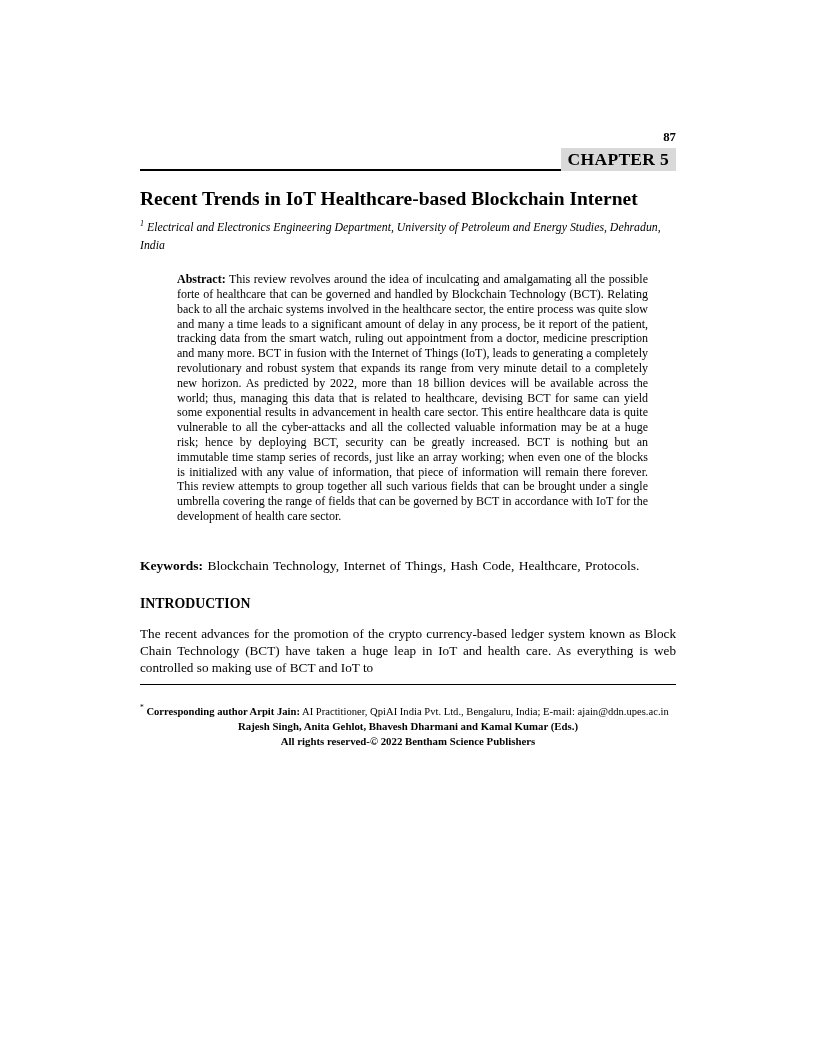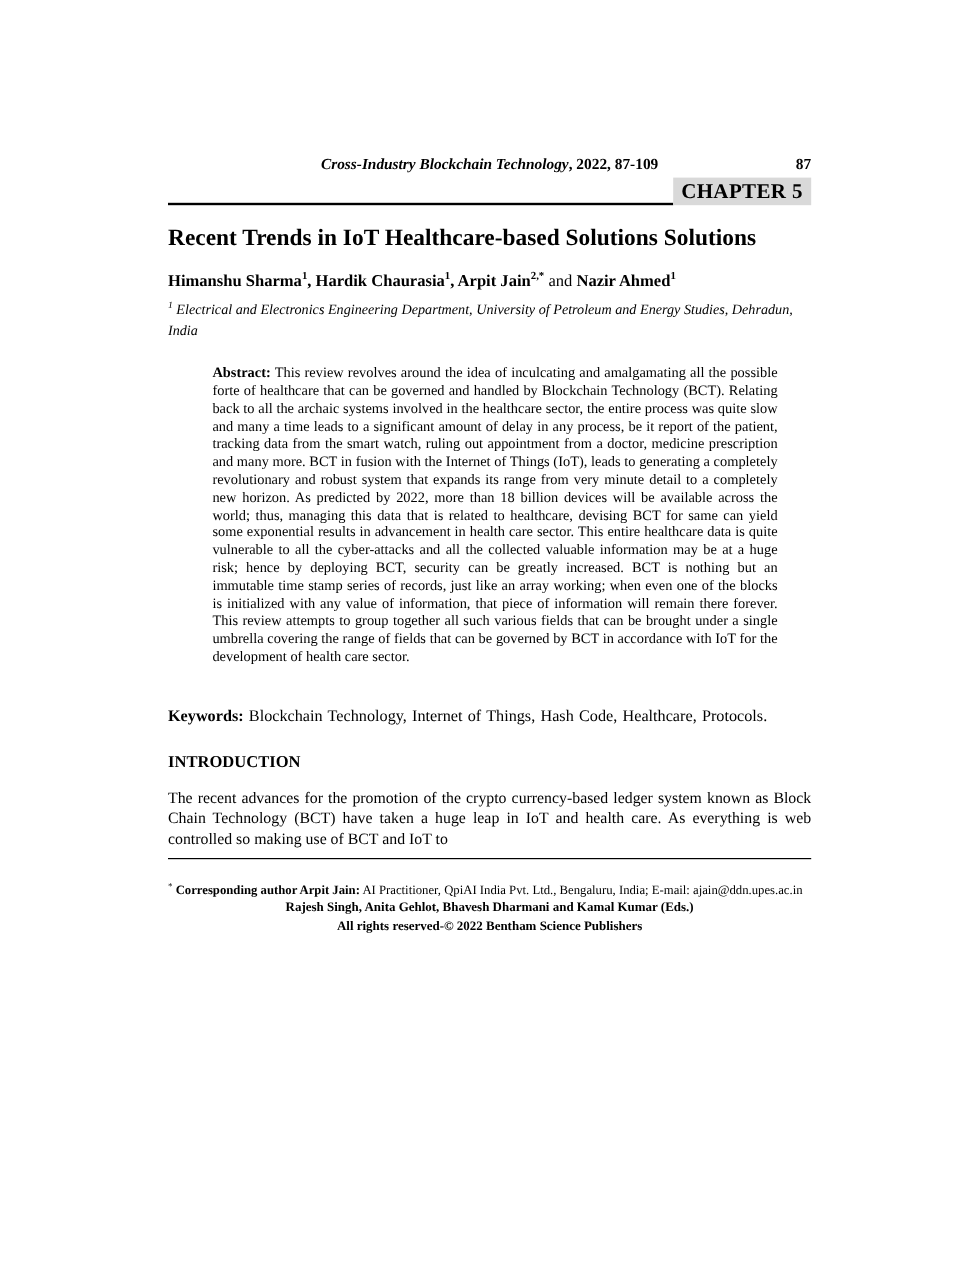--- a/index.html
+++ b/index.html
@@ -135,36 +135,30 @@
     line-height: 1.45;
   }
 </style>
 </head>
 <body>
 
 <div class="page">
   <div class="content">
 
     <div class="runhead-row">
-      <div class="runhead-center">
-        <span class="runhead-journal">Cross-Industry Blockchain Technology</span><span>, 2022, 87-109</span>
-      </div>
       <span class="page-number">87</span>
     </div>
 
     <div class="chapter-row">
       <div class="chapter-rule"></div>
       <div class="chapter-badge">CHAPTER 5</div>
     </div>
 
-    <h1 class="title" style="margin-bottom:0;">Recent Trends in IoT Healthcare-based Solutions Solutions</h1>
+    <h1 class="title" style="margin-bottom:0;">Recent Trends in IoT Healthcare-based Blockchain Internet</h1>
 
-    <div class="authors">
-      <span>Himanshu Sharma</span><sup>1</sup><span class="sep">, </span><span>Hardik Chaurasia</span><sup>1</sup><span class="sep">, </span><span>Arpit Jain</span><sup>2,*</sup><span class="sep sep-and"> and </span><span>Nazir Ahmed</span><sup>1</sup>
-    </div>
 
     <div class="affiliations">
       <div class="affiliation"><sup>1</sup><span> Electrical and Electronics Engineering Department, University of Petroleum and Energy Studies, Dehradun, India</span></div>
     </div>
 
     <div class="abstract">
       <span class="abstract-label">Abstract:</span><span> This review revolves around the idea of inculcating and amalgamating all the possible forte of healthcare that can be governed and handled by Blockchain Technology (BCT). Relating back to all the archaic systems involved in the healthcare sector, the entire process was quite slow and many a time leads to a significant amount of delay in any process, be it report of the patient, tracking data from the smart watch, ruling out appointment from a doctor, medicine prescription and many more. BCT in fusion with the Internet of Things (IoT), leads to generating a completely revolutionary and robust system that expands its range from very minute detail to a completely new horizon. As predicted by 2022, more than 18 billion devices will be available across the world; thus, managing this data that is related to healthcare, devising BCT for same can yield some exponential results in advancement in health care sector. This entire healthcare data is quite vulnerable to all the cyber-attacks and all the collected valuable information may be at a huge risk; hence by deploying BCT, security can be greatly increased. BCT is nothing but an immutable time stamp series of records, just like an array working; when even one of the blocks is initialized with any value of information, that piece of information will remain there forever. This review attempts to group together all such various fields that can be brought under a single umbrella covering the range of fields that can be governed by BCT in accordance with IoT for the development of health care sector.</span>
     </div>
 
     <div class="keywords">

